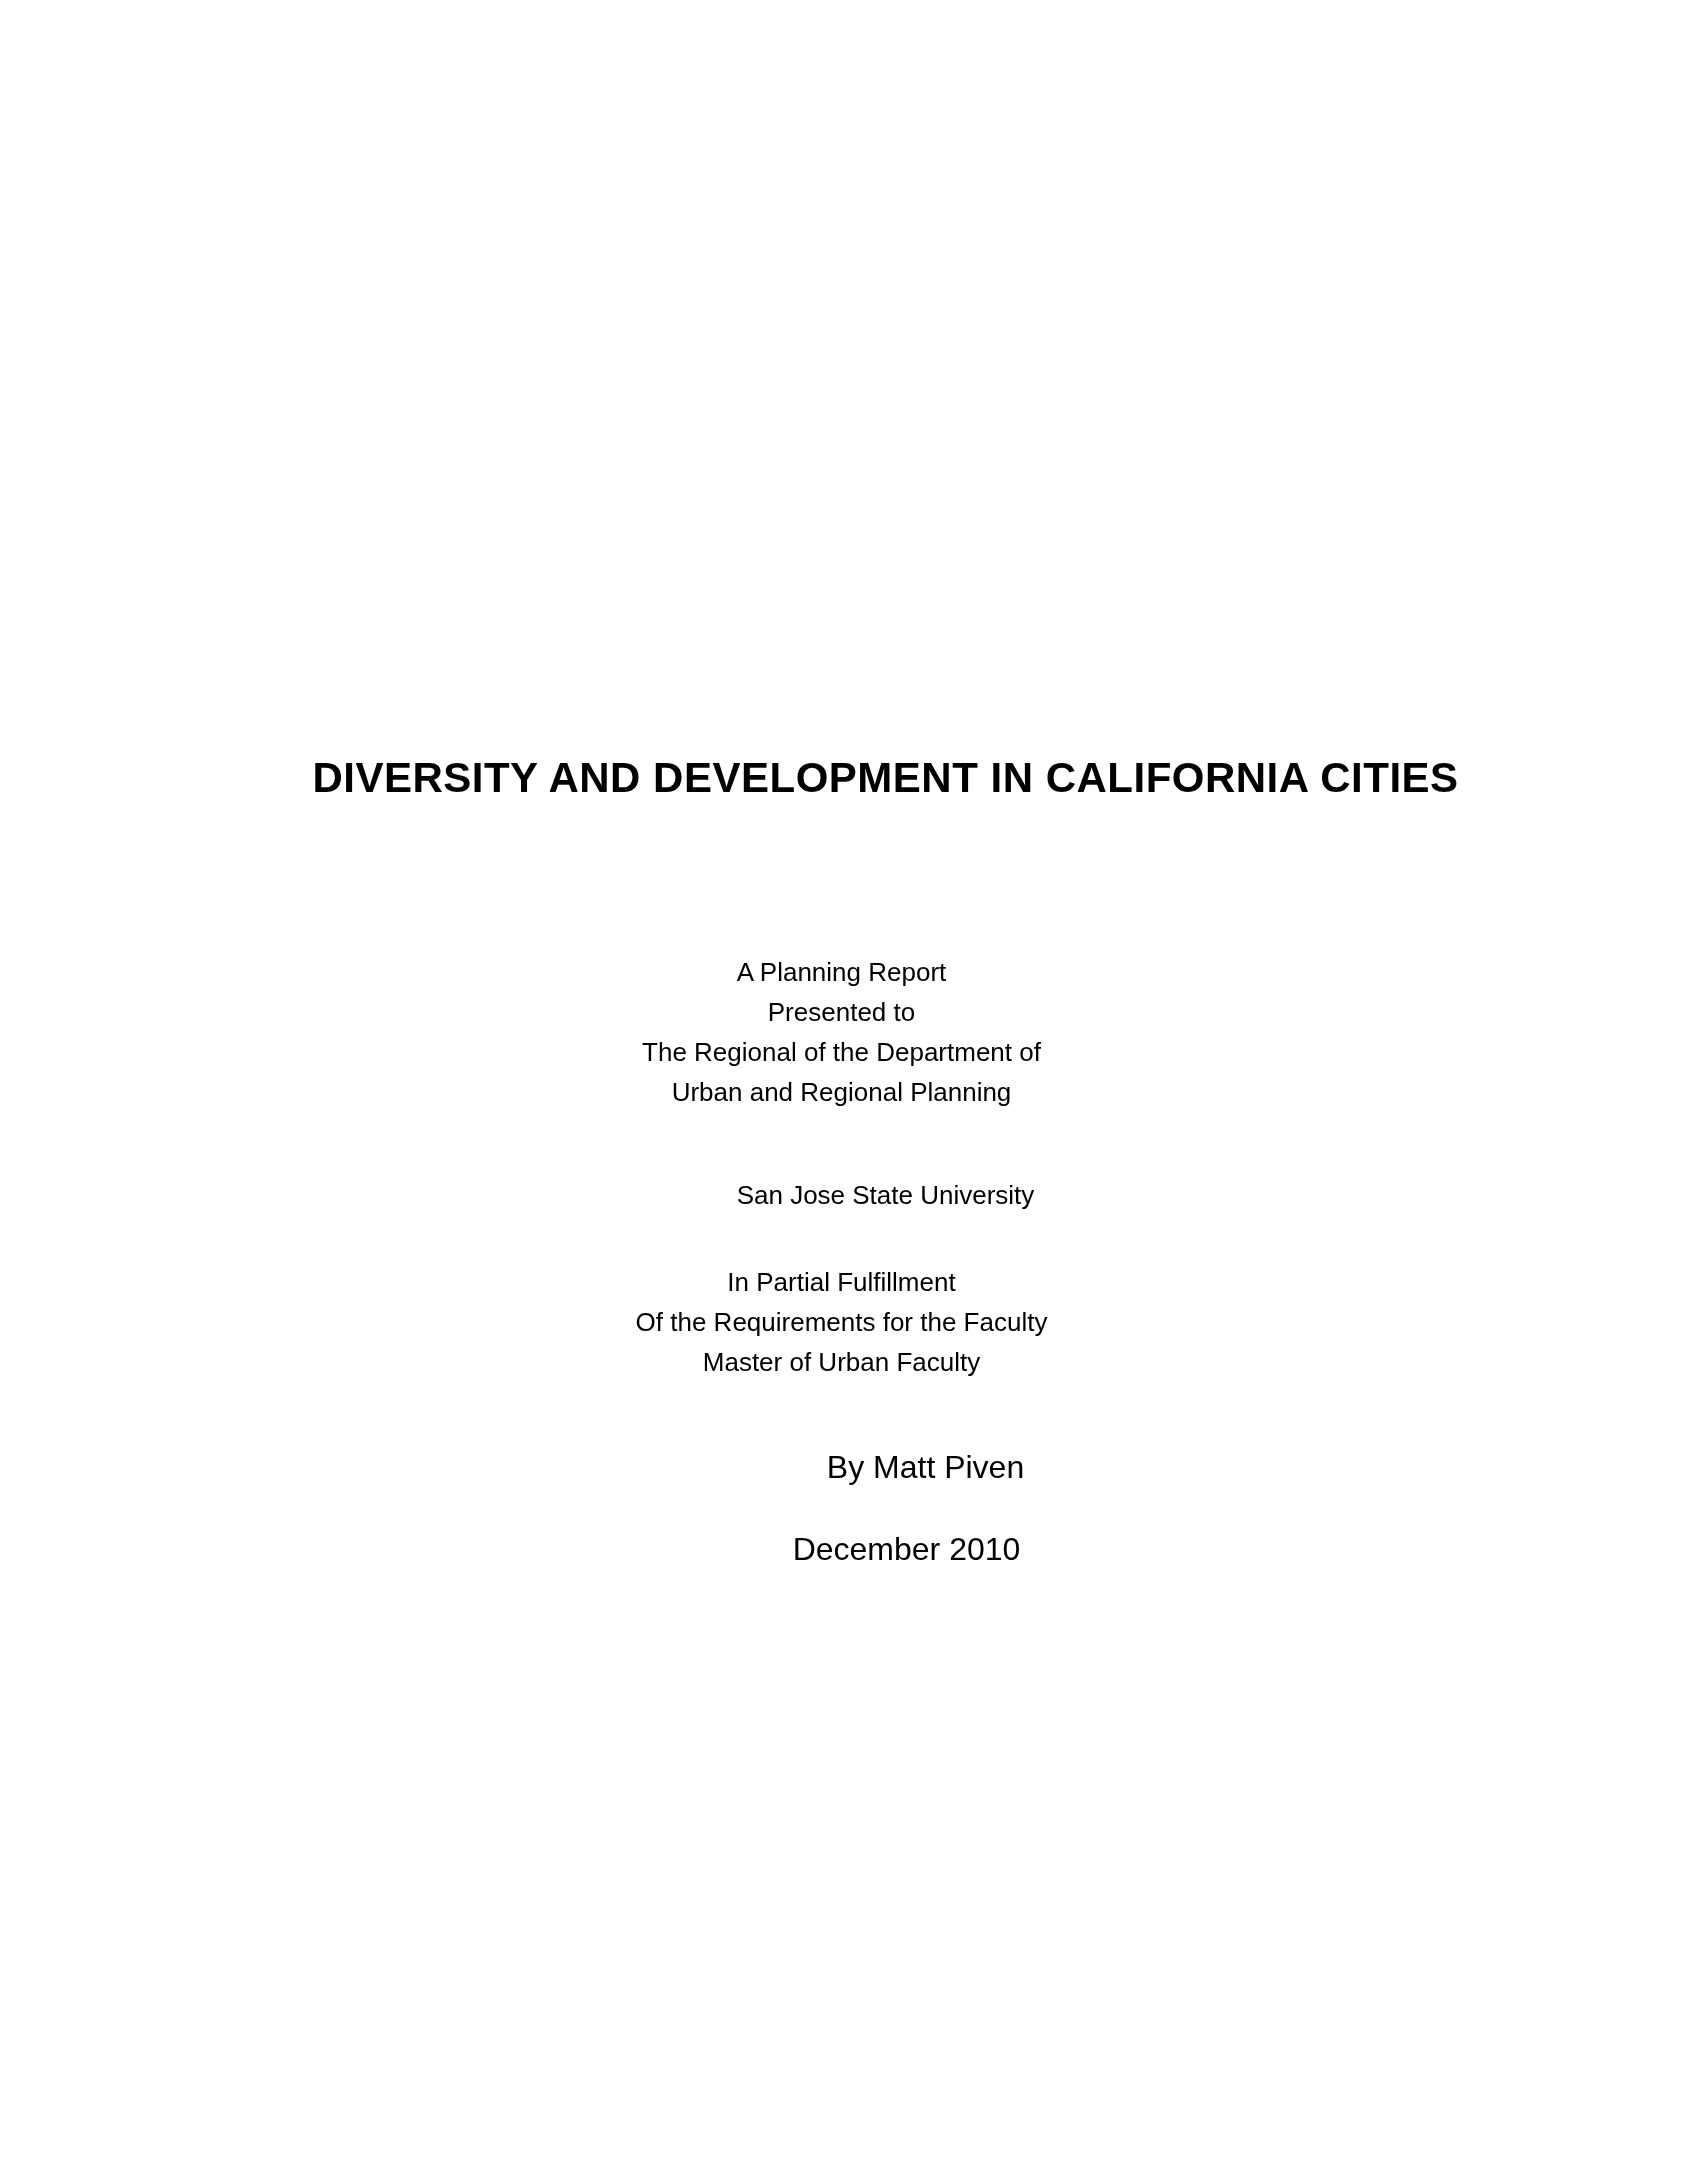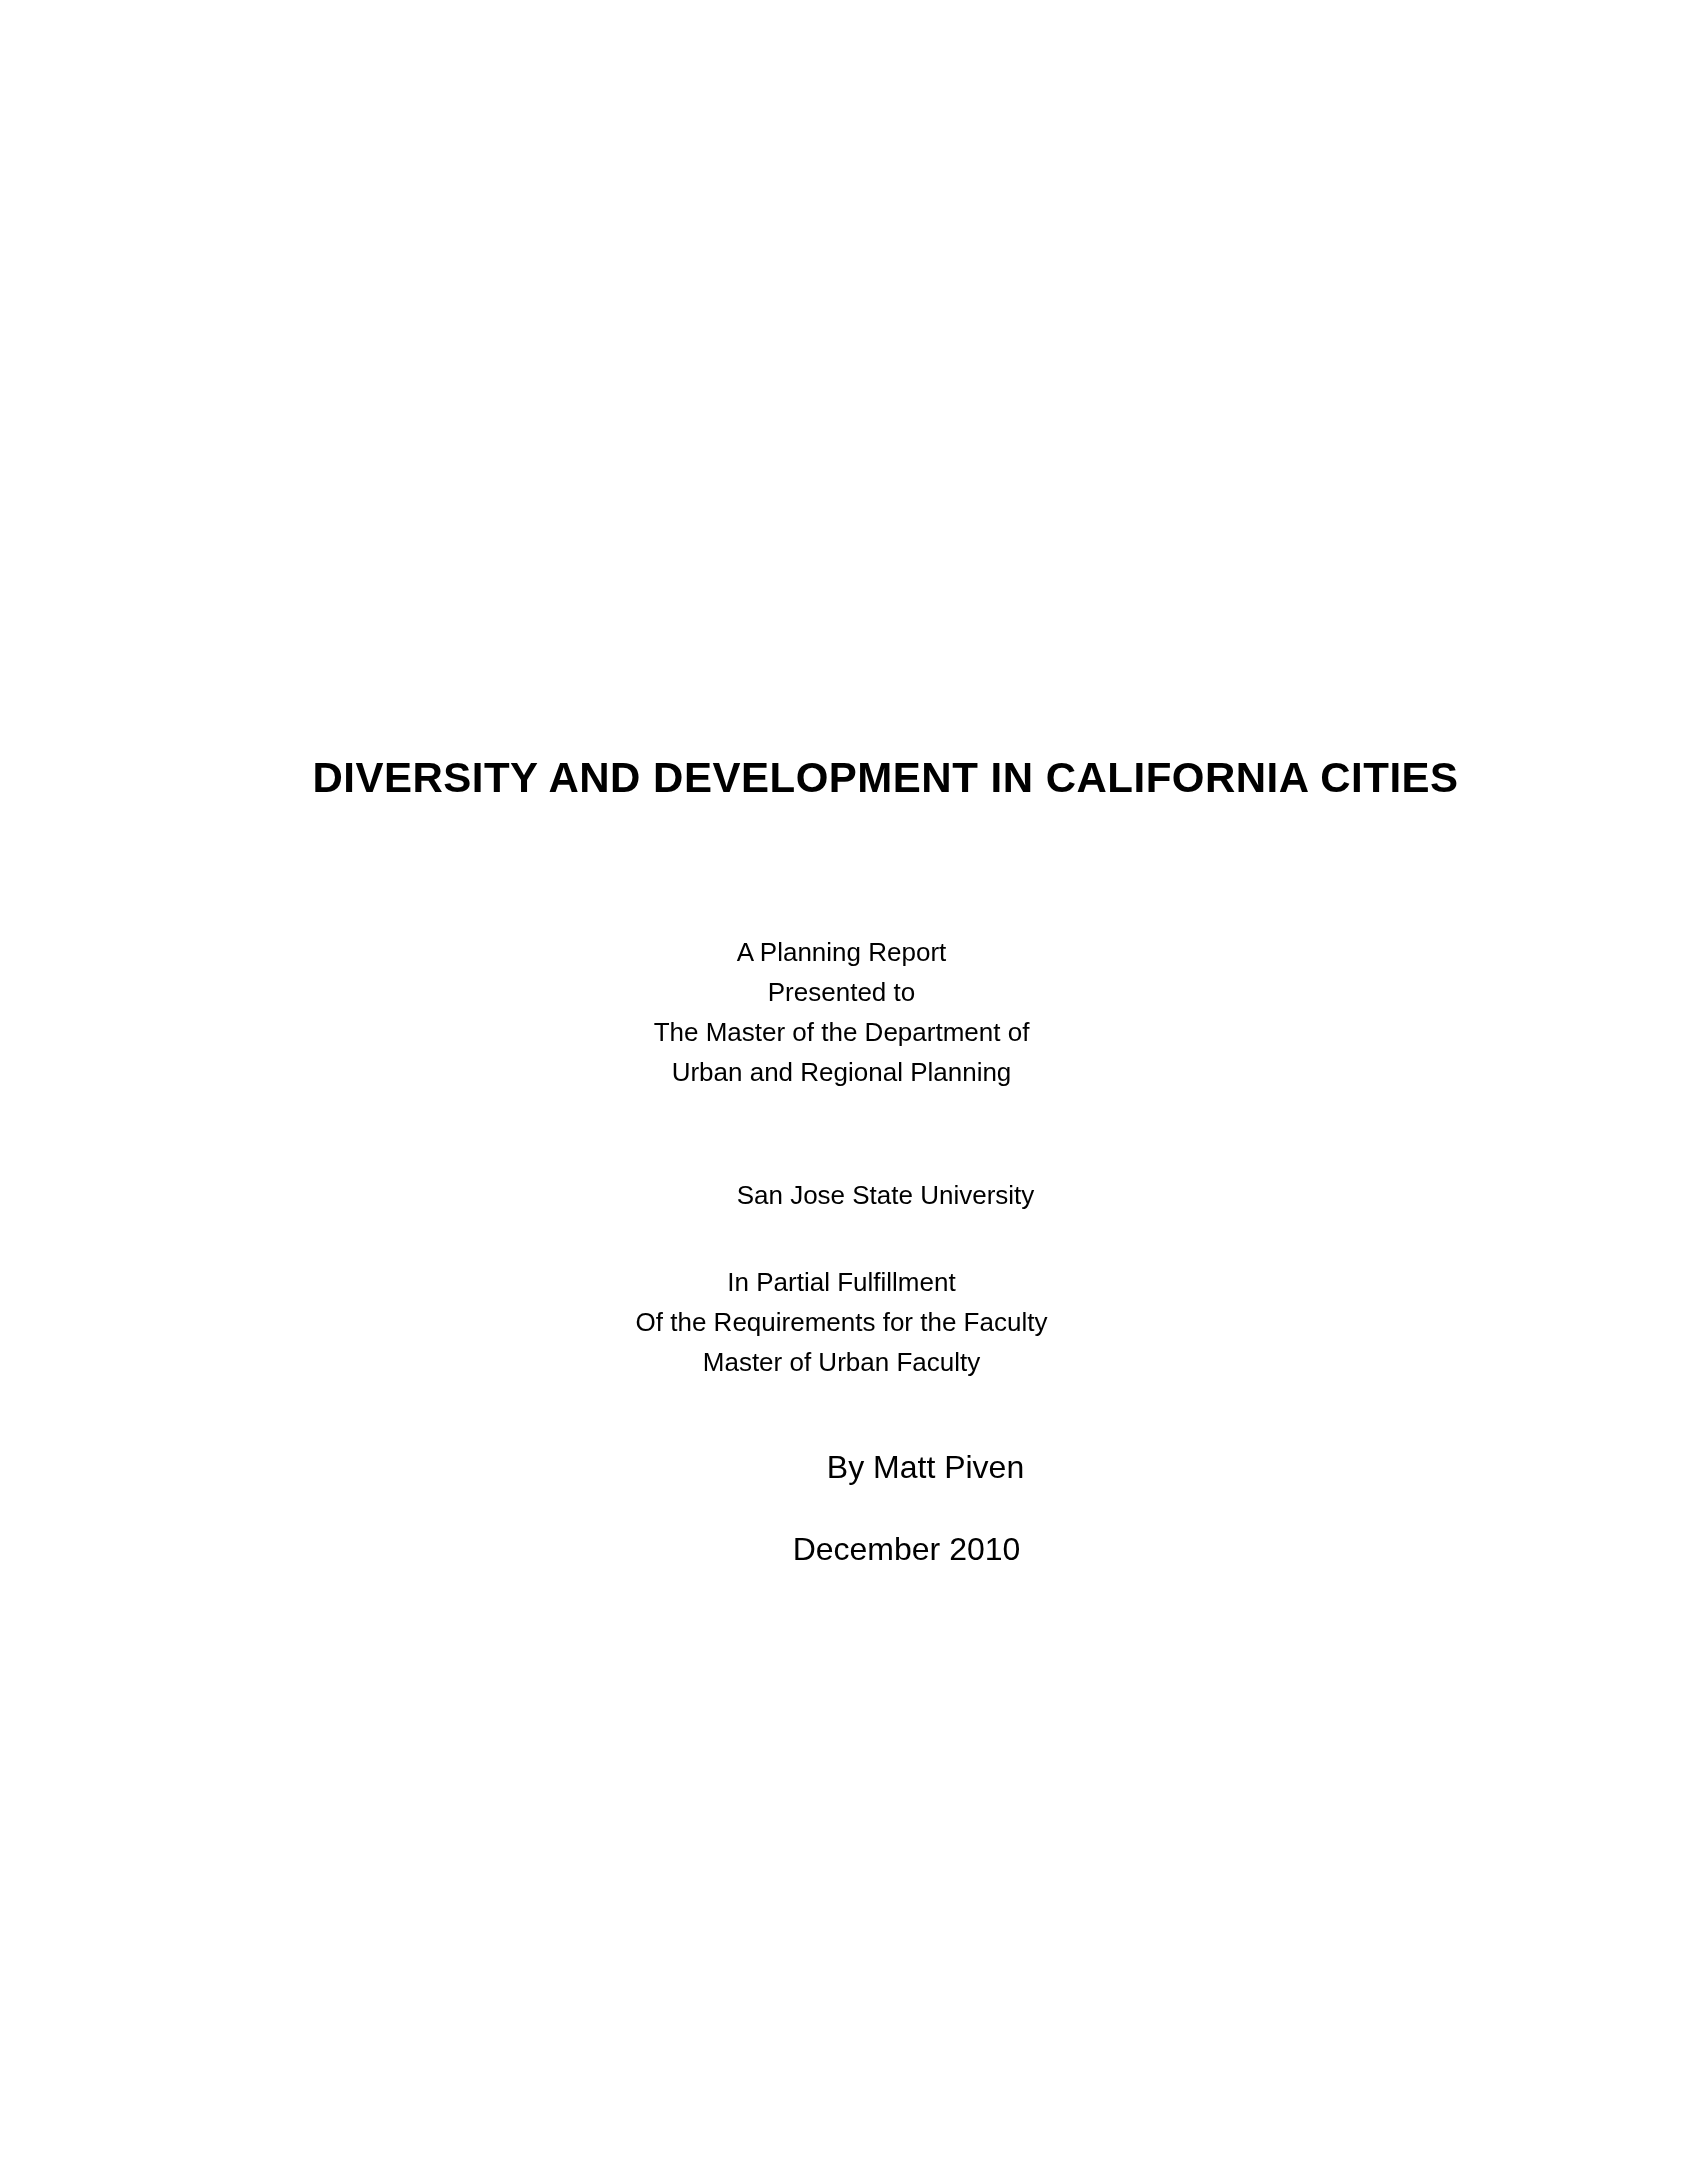--- a/index.html
+++ b/index.html
@@ -36,21 +36,21 @@
     font-style: italic;
   }
   .body-block {
     position: absolute;
     left: 0;
     width: 100%;
     text-align: center;
     font-size: 26px;
     line-height: 40px;
   }
-  .presentation-block { top: 932px; }
+  .presentation-block { top: 952px; }
   .university-line {
     top: 1180px;
     font-size: 26px;
   }
   .fulfillment-block { top: 1262px; text-align: center; }
   .author-line {
     top: 1449px;
     font-size: 32px;
     margin-left: 40px;
   }
@@ -64,21 +64,21 @@
 <body>
 
 <div class="page">
 
   <div class="centered-line report-title">DIVERSITY AND DEVELOPMENT IN CALIFORNIA CITIES</div>
 
 
   <div class="body-block presentation-block">
     <div>A Planning Report</div>
     <div>Presented to</div>
-    <div>The Master of the Department of</div>
+    <div>The Regional of the Department of</div>
     <div>Urban and Regional Planning</div>
   </div>
 
   <div class="centered-line university-line">San Jose State University</div>
 
   <div class="body-block fulfillment-block">
     <div>In Partial Fulfillment</div>
     <div>Of the Requirements for the Faculty</div>
     <div>Master of Urban Faculty</div>
   </div>

